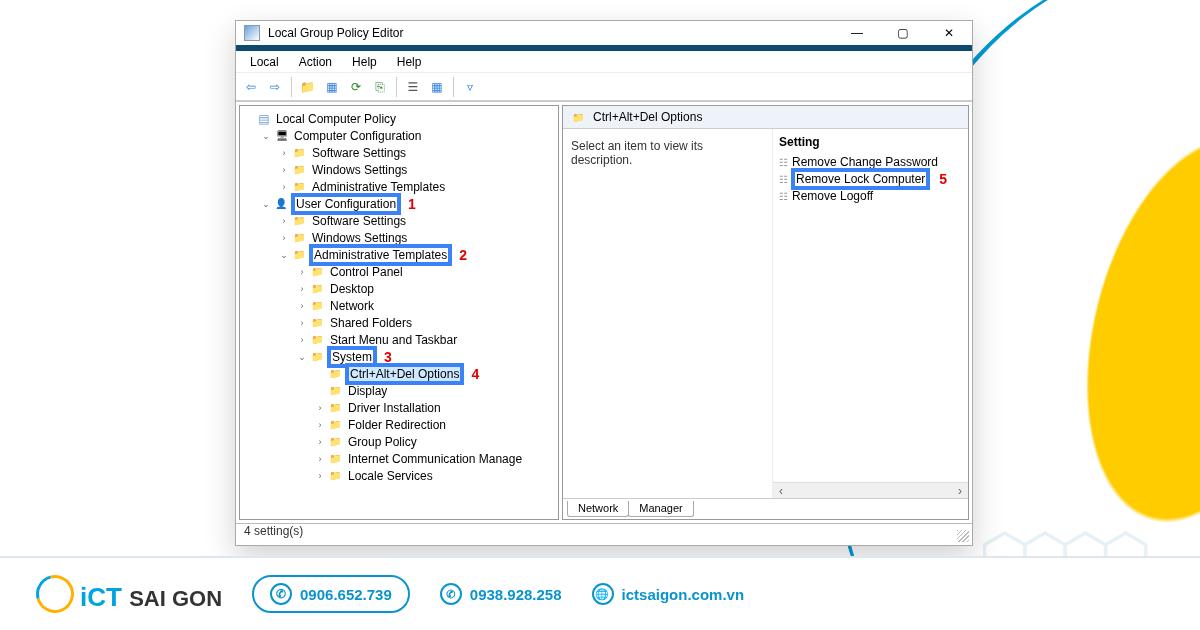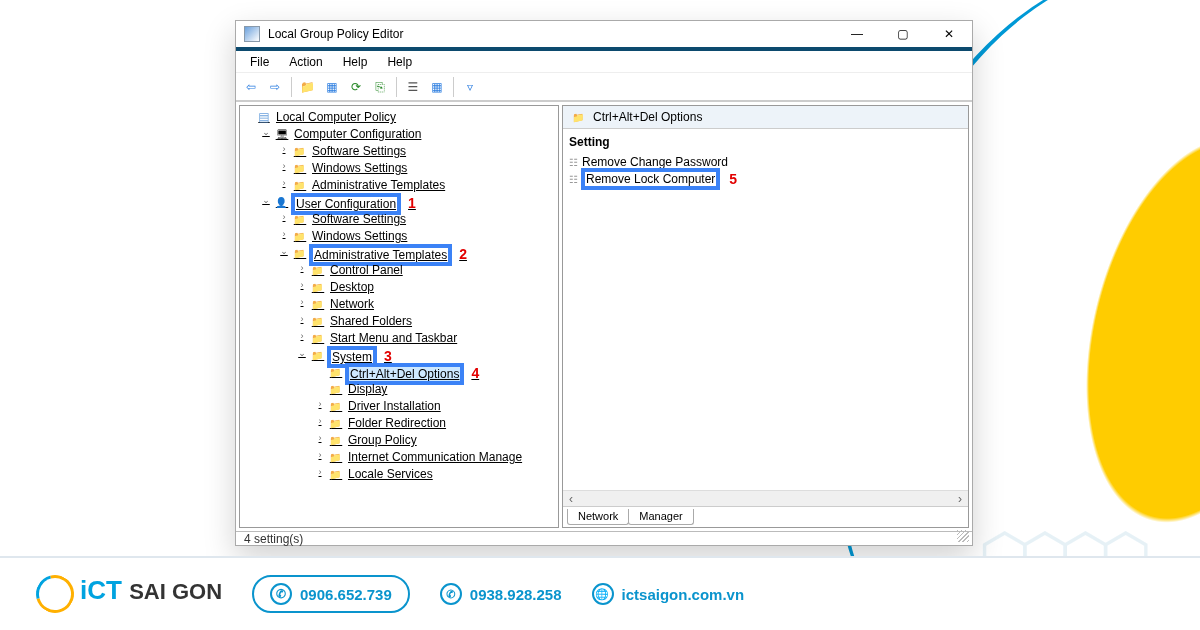--- a/index.html
+++ b/index.html
@@ -32,21 +32,21 @@
     background: #fff;
     border: 1px solid #aaa;
     box-shadow: 0 12px 30px rgba(0,0,0,.18);
     display: flex; flex-direction: column;
   }
 
   .titlebar {
     height: 30px;
     display: flex; align-items: center;
     padding: 0 0 0 8px;
-    border-bottom: 4px solid #0c4a6e;
+    border-bottom: 6px solid #0c4a6e;
     justify-content: space-between;
   }
   .titlebar .title-icon { width:16px; height:16px; margin-right:6px; display:inline-block;
     background: linear-gradient(135deg,#6aa0dc,#fff); border:1px solid #89a; }
   .titlebar .title { flex:1; padding-left:2px; }
   .win-btn { width:46px; height:29px; display:flex; align-items:center; justify-content:center; font-family:Arial; }
 
   .menubar { height:22px; display:flex; gap:4px; align-items:center; padding:0 6px; border-bottom:1px solid #eee;}
   .menu-item { padding:2px 8px; }
 
@@ -61,21 +61,21 @@
   .ico-export::before{content:"⎘"; color:#2a8a2a;}
   .ico-list::before{content:"☰"; color:#555;}
   .ico-filter::before{content:"▿"; color:#2b7de0;}
 
   .body { flex:1; display:flex; border-top:1px solid #ccc; min-height:0;}
   .tree-pane { width:320px; border:1px solid #999; margin:3px; overflow:auto; padding:4px 0;}
   .content-pane { flex:1; border:1px solid #999; margin:3px 3px 3px 0; display:flex; flex-direction:column; min-width:0;}
 
   .tree ul { list-style:none; margin:0; padding:0 0 0 18px;}
   .tree li { white-space:nowrap; }
-  .row { display:flex; align-items:flex-start; height:17px; gap:2px; padding-right:6px;text-decoration:underline;}
+  .row { display:flex; align-items:center; height:17px; gap:2px; padding-right:6px;}
   .exp { width:12px; text-align:center; color:#666; font-size:9px; cursor:default; user-select:none;}
   .nic { width:16px; height:14px; display:inline-flex; align-items:center; justify-content:center;}
   .ico-root::before{content:"▤"; color:#6aa0dc;}
   .ico-comp::before{content:"🖥"; font-size:10px;}
   .ico-user::before{content:"👤"; font-size:10px;}
   .ico-fld::before{content:"📁"; font-size:10px;}
   .lbl { padding:0 2px;}
   .sel { background:#cde8ff; border:1px dotted #5a8; padding:0 1px;}
   .tree-root>ul{padding-left:2px;}
 
@@ -91,30 +91,30 @@
   .list-item .pic::before{content:"☷"; color:#999; font-size:10px;}
 
   .scroll-hz { position:absolute; left:0; right:0; bottom:0; height:16px; background:#f0f0f0; border-top:1px solid #ddd; display:flex; align-items:center;}
   .scroll-hz .l,.scroll-hz .r{width:16px;height:14px;display:flex;align-items:center;justify-content:center;color:#666;}
 
   .tabs { border-top:1px solid #ccc; padding:2px 4px; display:flex; gap:0;}
   .tab { border:1px solid #aaa; border-top:none; padding:1px 10px 2px 10px; border-radius:0 0 3px 3px; background:#fff; font-size:11px; margin-right:-1px;}
   .tab.extended{ background:#fff; }
   .tab.std{}
 
-  .statusbar { height:14px; border-top:1px solid #bbb; display:flex; align-items:center; padding:0 8px; color:#333;}
+  .statusbar { height:22px; border-top:1px solid #bbb; display:flex; align-items:flex-start; padding:0 8px; color:#333;}
   .status-grip{position:absolute;right:3px;bottom:3px;width:12px;height:12px;background:repeating-linear-gradient(135deg,#bbb 0 1px,transparent 1px 3px);}
 
   
   .footer {
     position:absolute; left:0; right:0; bottom:0; height:74px;
     border-top:2px solid #dfe7ee;
     display:flex; align-items:center; padding:0 36px; gap:30px; background:#fff;
   }
-  .logo { font-size:26px; font-weight:600; color:#333; display:flex; align-items:flex-start; gap:6px;}
+  .logo { font-size:26px; font-weight:600; color:#333; display:flex; align-items:flex-end; gap:6px;}
   .logo b{color:#00a3e0;}
   .logo .swirl{width:38px;height:38px;border:3px solid #ffb000;border-left-color:#00a3e0;border-radius:50%;transform:rotate(30deg);}    
   .logo small{font-size:22px;}
   .pill { border:2px solid #0a94cd; color:#0a94cd; padding:6px 16px; border-radius:999px; display:flex; align-items:center; gap:8px; font-weight:600; font-size:15px;}
   .pill .pi{width:22px;height:22px;border:2px solid #0a94cd;border-radius:50%;display:flex;align-items:center;justify-content:center;font-size:12px;}
   .footer .item{display:flex;align-items:center;gap:8px;color:#0a94cd;font-weight:600;font-size:15px;}
   .footer .ci{width:22px;height:22px;border:2px solid #0a94cd;border-radius:50%;display:flex;align-items:center;justify-content:center;font-size:11px;}
 </style>
 </head>
 <body>
@@ -127,21 +127,21 @@
 
   <div class="titlebar">
     <span class="title-icon"></span>
     <span class="title">Local Group Policy Editor</span>
     <div class="win-btn">—</div>
     <div class="win-btn">▢</div>
     <div class="win-btn close">✕</div>
   </div>
 
   <div class="menubar">
-    <span class="menu-item">File</span>
+    <span class="menu-item">Local</span>
     <span class="menu-item">Action</span>
     <span class="menu-item">Help</span>
     <span class="menu-item">Help</span>
   </div>
 
   <div class="toolbar">
     <div class="tbtn ico-arrow-l"></div>
     <div class="tbtn ico-arrow-r"></div>
     <div class="tdiv"></div>
     <div class="tbtn ico-folder"></div>
@@ -331,30 +331,37 @@
         </ul>
       </div>
     </div>
 
     <div class="content-pane">
       <div class="content-header">
         <span class="nic ico-fld"></span>
         <span>Ctrl+Alt+Del Options</span>
       </div>
       <div class="content-body">
+        <div class="desc-col">
+          <span>Select an item to view its description.</span>
+        </div>
         <div class="list-col">
           <div class="list-head">Setting</div>
           <div class="list-item">
               <span class="pic"></span>
               <span>Remove Change Password</span>
             </div>
           <div class="list-item">
               <span class="pic"></span>
               <span class="hl">Remove Lock Computer</span>
               <span class="call">5</span>
+            </div>
+          <div class="list-item">
+              <span class="pic"></span>
+              <span>Remove Logoff</span>
             </div>
           <div class="scroll-hz">
               <span class="l">‹</span>
               <span style="flex:1"></span>
               <span class="r">›</span>
             </div>
         </div>
       </div>
       <div class="tabs">
         <div class="tab extended">Network</div>

